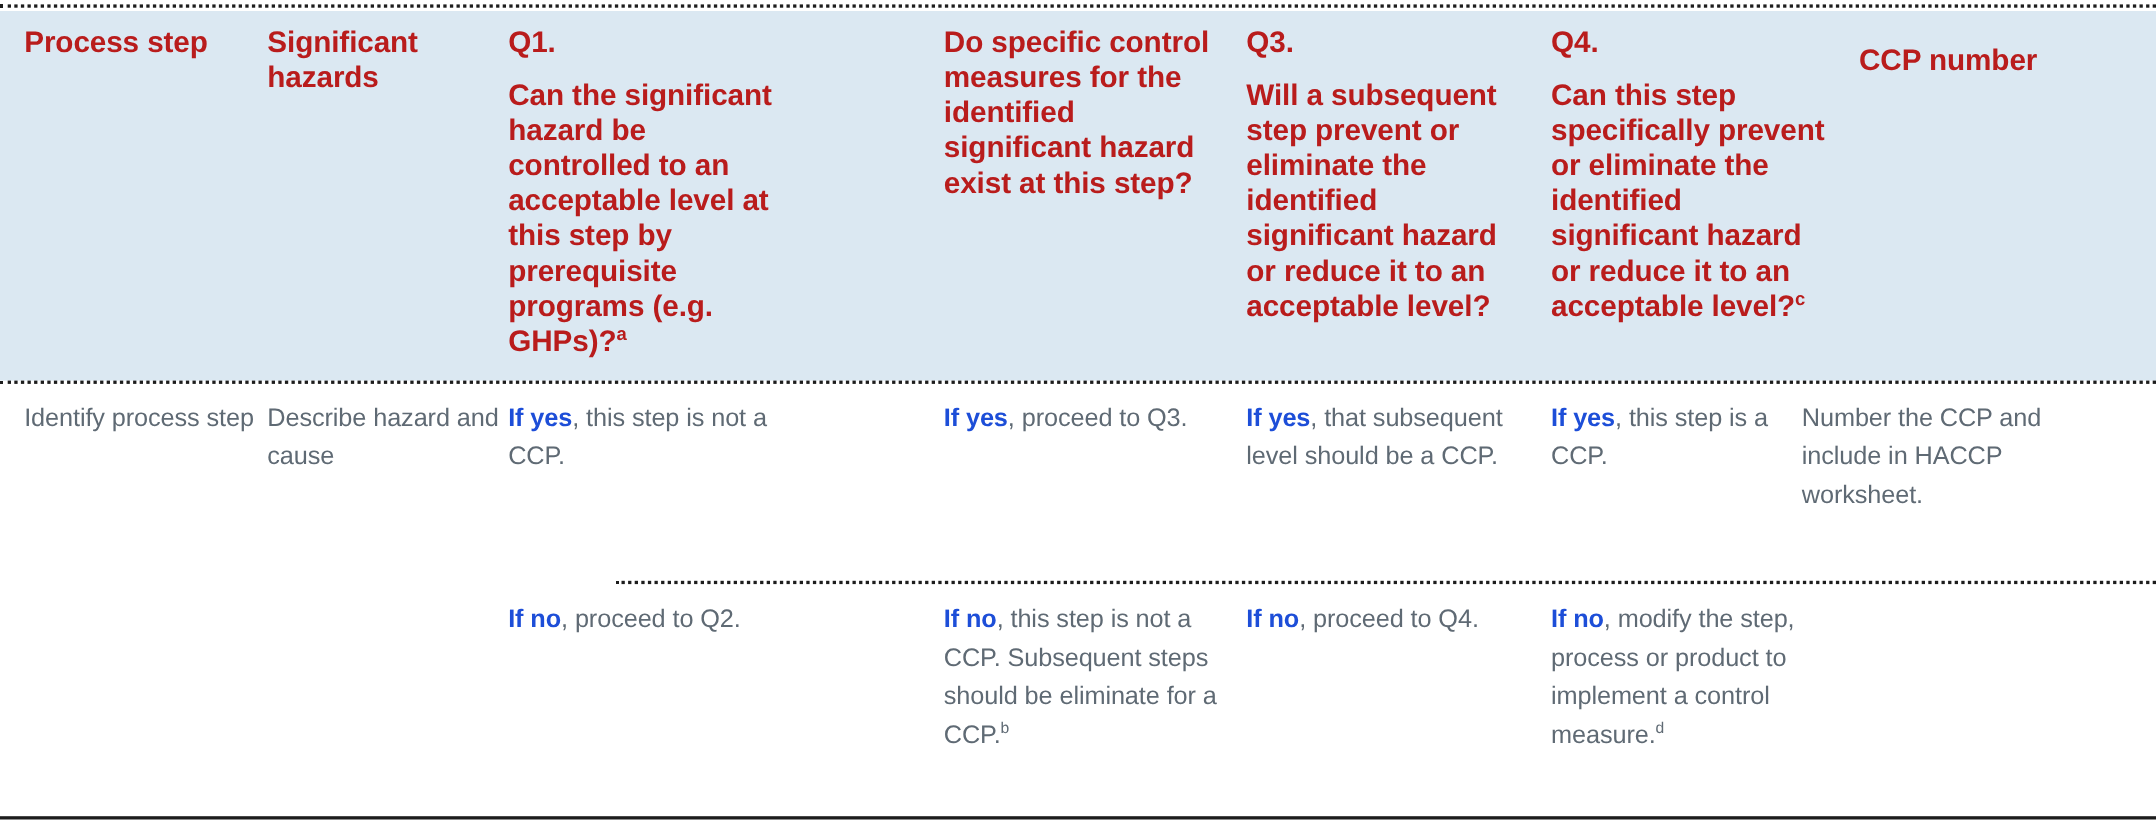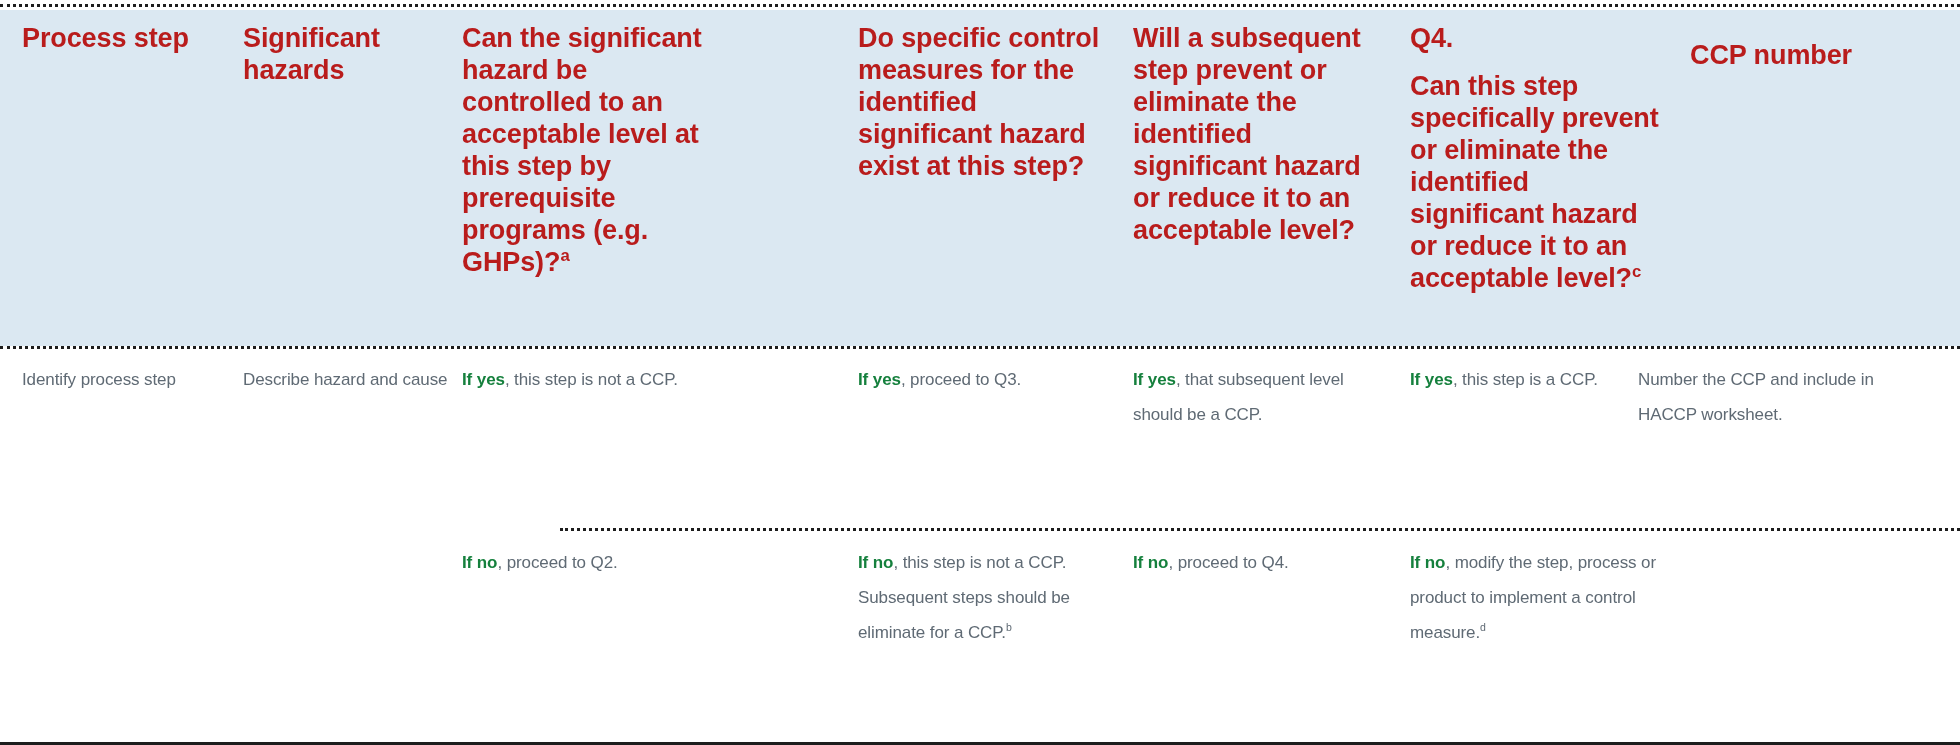--- a/index.html
+++ b/index.html
@@ -88,27 +88,27 @@
   }
 
   .th .qnum {
     display: block;
     margin-bottom: 16px;
   }
 
   .td {
     color: #5f6a74;
     font-weight: normal;
-    font-size: 17px;
+    font-size: 23px;
     line-height: 35px;
     letter-spacing: -0.1px;
   }
 
   .td b {
-    color: #15803d;
+    color: #1d4ed8;
     font-weight: bold;
   }
 
   sup {
     font-size: 0.62em;
     vertical-align: super;
     line-height: 0;
   }
 </style>
 </head>
@@ -127,28 +127,30 @@
 
     <div class="cell th" style="left:22px; top:22px; width:200px;">
       <span>Process step</span>
     </div>
 
     <div class="cell th" style="left:243px; top:22px; width:190px;">
       <span>Significant hazards</span>
     </div>
 
     <div class="cell th" style="left:462px; top:22px; width:250px;">
+      <span class="qnum">Q1.</span>
       <span>Can the significant hazard be controlled to an acceptable level at this step by prerequisite programs (e.g. GHPs)?</span><sup>a</sup>
     </div>
 
     <div class="cell th" style="left:858px; top:22px; width:250px;">
       <span>Do specific control measures for the identified significant hazard exist at this step?</span>
     </div>
 
     <div class="cell th" style="left:1133px; top:22px; width:252px;">
+      <span class="qnum">Q3.</span>
       <span>Will a subsequent step prevent or eliminate the identified significant hazard or reduce it to an acceptable level?</span>
     </div>
 
     <div class="cell th" style="left:1410px; top:22px; width:252px;">
       <span class="qnum">Q4.</span>
       <span>Can this step specifically prevent or eliminate the identified significant hazard or reduce it to an acceptable level?</span><sup>c</sup>
     </div>
 
     <div class="cell th" style="left:1690px; top:39px; width:250px;">
       <span>CCP number</span>

